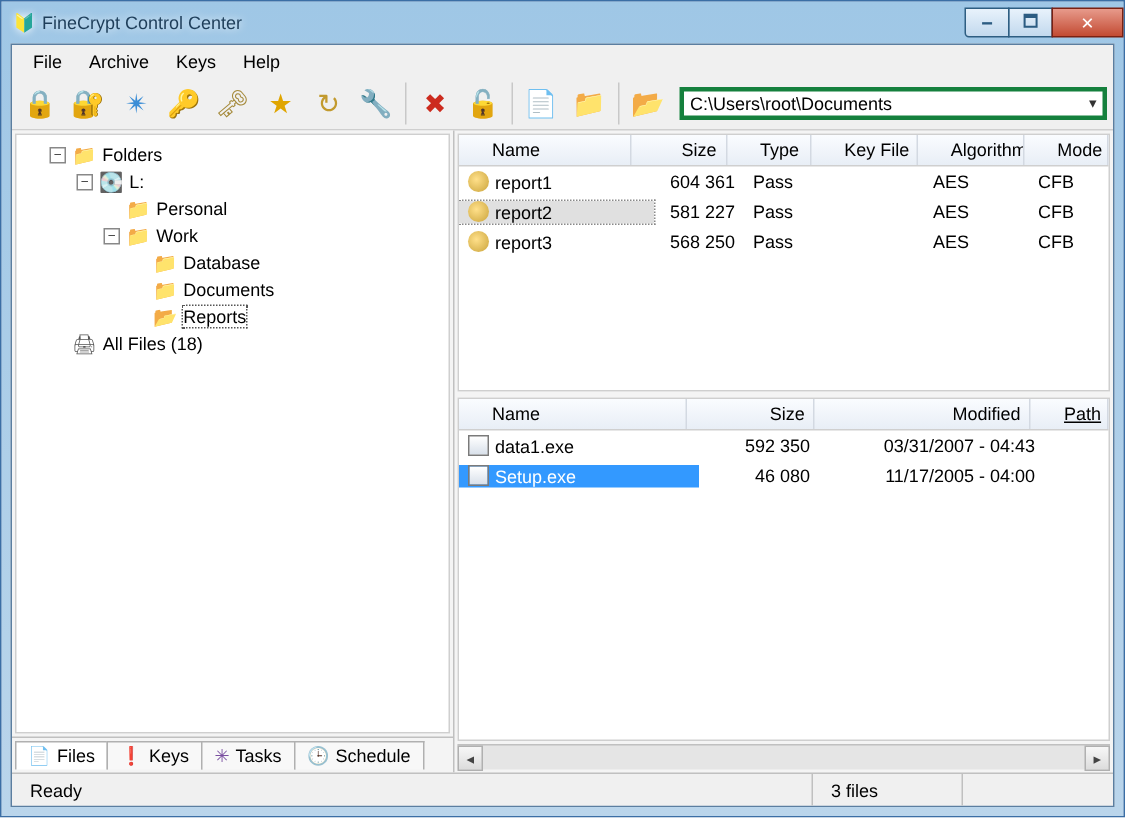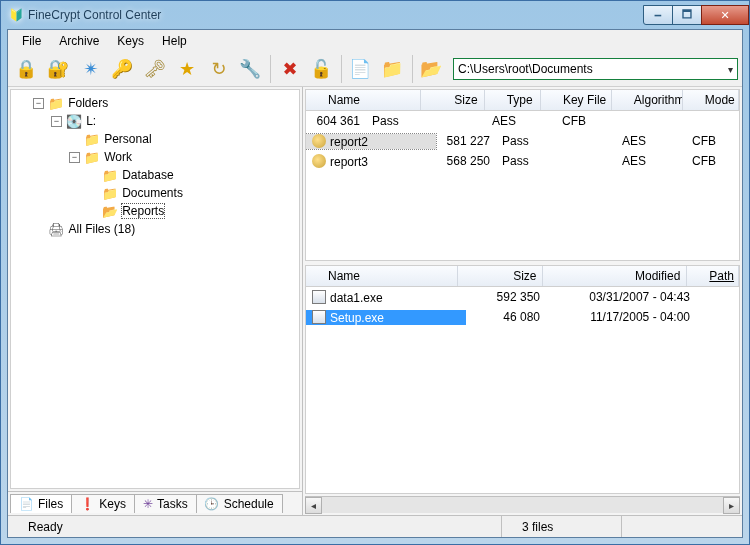--- a/index.html
+++ b/index.html
@@ -49,21 +49,21 @@
     display:flex; align-items:center; padding:2px 4px; gap:2px;
     background:#f0f0f0;
     border-bottom:1px solid #cfcfcf;
   }
   .tool-btn {
     width:30px; height:30px; display:flex; align-items:center; justify-content:center;
     font-size:18px; border:1px solid transparent; border-radius:3px;
   }
   .tool-sep { width:1px; height:28px; background:#c8c8c8; margin:0 2px; }
   .path-combo {
-    flex:1; height:22px; border:1px solid #15803d; background:#fff;
+    flex:1; height:22px; border:3px solid #15803d; background:#fff;
     display:flex; align-items:center; justify-content:space-between; padding:0 4px;
     margin-left:4px;
   }
   .path-combo .chev { font-size:10px; color:#333; }
 
   
   .main-split {
     flex:1; display:flex; min-height:0;
   }
   .left-pane {
@@ -165,21 +165,21 @@
     justify-content:center; font-size:10px; color:#444;
   }
   .hscroll .arrow.left { left:0; }
   .hscroll .arrow.right { right:0; }
 
   
   .status-bar {
     height:22px; border-top:1px solid #c0c0c0; background:#f0f0f0;
     display:flex; align-items:center; font-size:12px;
   }
-  .status-cell { padding:0 0; border-right:1px solid #c0c0c0; height:100%; display:flex; align-items:center;margin-left:20px; }
+  .status-cell { padding:0 12px; border-right:1px solid #c0c0c0; height:100%; display:flex; align-items:center; }
   .status-cell.grow { flex:1; }
   .status-cell.count { width:100px; }
   .status-cell.last { width:100px; border-right:none; }
 </style>
 </head>
 <body>
 
 <div class="aero-window">
 
   <div class="titlebar">
@@ -298,20 +298,21 @@
           <div class="grid-header">
             <div class="col c0">Name</div>
             <div class="col c1">Size</div>
             <div class="col c2">Type</div>
             <div class="col c3">Key File</div>
             <div class="col c4">Algorithm</div>
             <div class="col c5">Mode</div>
           </div>
           <div class="grid-body" id="grid-top-body">
               <div class="grid-row">
+                <div class="cell c0 first"><span class="rpt-icon"></span>report1</div>
                 <div class="cell c1">604 361</div>
                 <div class="cell c2">Pass</div>
                 <div class="cell c3"></div>
                 <div class="cell c4">AES</div>
                 <div class="cell c5">CFB</div>
               </div>
               <div class="grid-row selected">
                 <div class="cell c0 first"><span class="rpt-icon"></span>report2</div>
                 <div class="cell c1">581 227</div>
                 <div class="cell c2">Pass</div>

